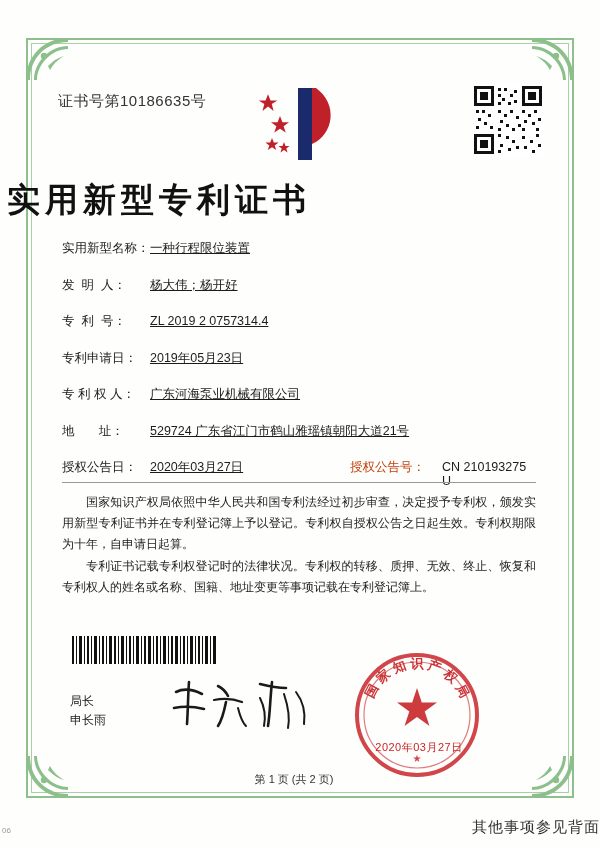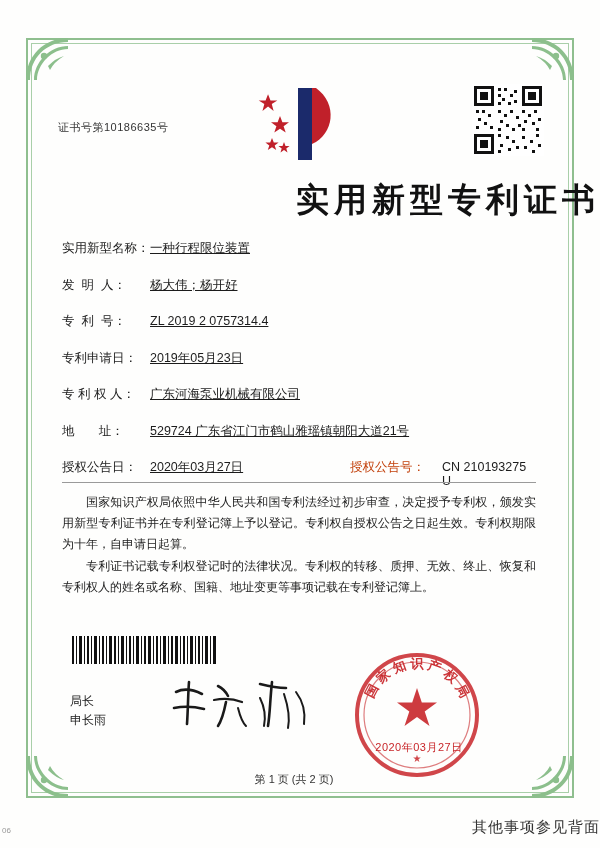--- a/index.html
+++ b/index.html
@@ -47,25 +47,24 @@
   .corner svg { display:block; width:46px; height:46px; }
   .corner.tl { left: 24px; top: 36px; }
   .corner.tr { right: 24px; top: 36px; transform: scaleX(-1); }
   .corner.bl { left: 24px; bottom: 48px; transform: scaleY(-1); }
   .corner.br { right: 24px; bottom: 48px; transform: scale(-1,-1); }
 
   .cert-number {
     position: absolute;
     left: 58px;
     top: 92px;
-    font-size: 11px;
+    font-size: 15px;
     color: #333;
     letter-spacing: .5px;
     font-family: "Liberation Sans", sans-serif;
-    margin-top: 28px;
   }
 
   
   .logo {
     position: absolute;
     left: 254px;
     top: 82px;
     width: 96px;
     height: 86px;
   }
@@ -80,26 +79,27 @@
     height: 72px;
     background: #fff;
   }
   .qr svg { display:block; }
 
   .title {
     position: absolute;
     left: 0;
     right: 0;
     top: 178px;
-    text-align: right;
+    text-align: left;
     font-size: 33px;
     letter-spacing: 5px;
     color: #111;
     font-weight: bold;
     font-family: "DejaVu Serif", serif;
+    padding-left: 7px;
   }
 
   .fields {
     position: absolute;
     left: 62px;
     top: 240px;
     width: 474px;
     font-size: 12.5px;
     color: #1c1c1c;
     font-family: "Liberation Sans", sans-serif;

